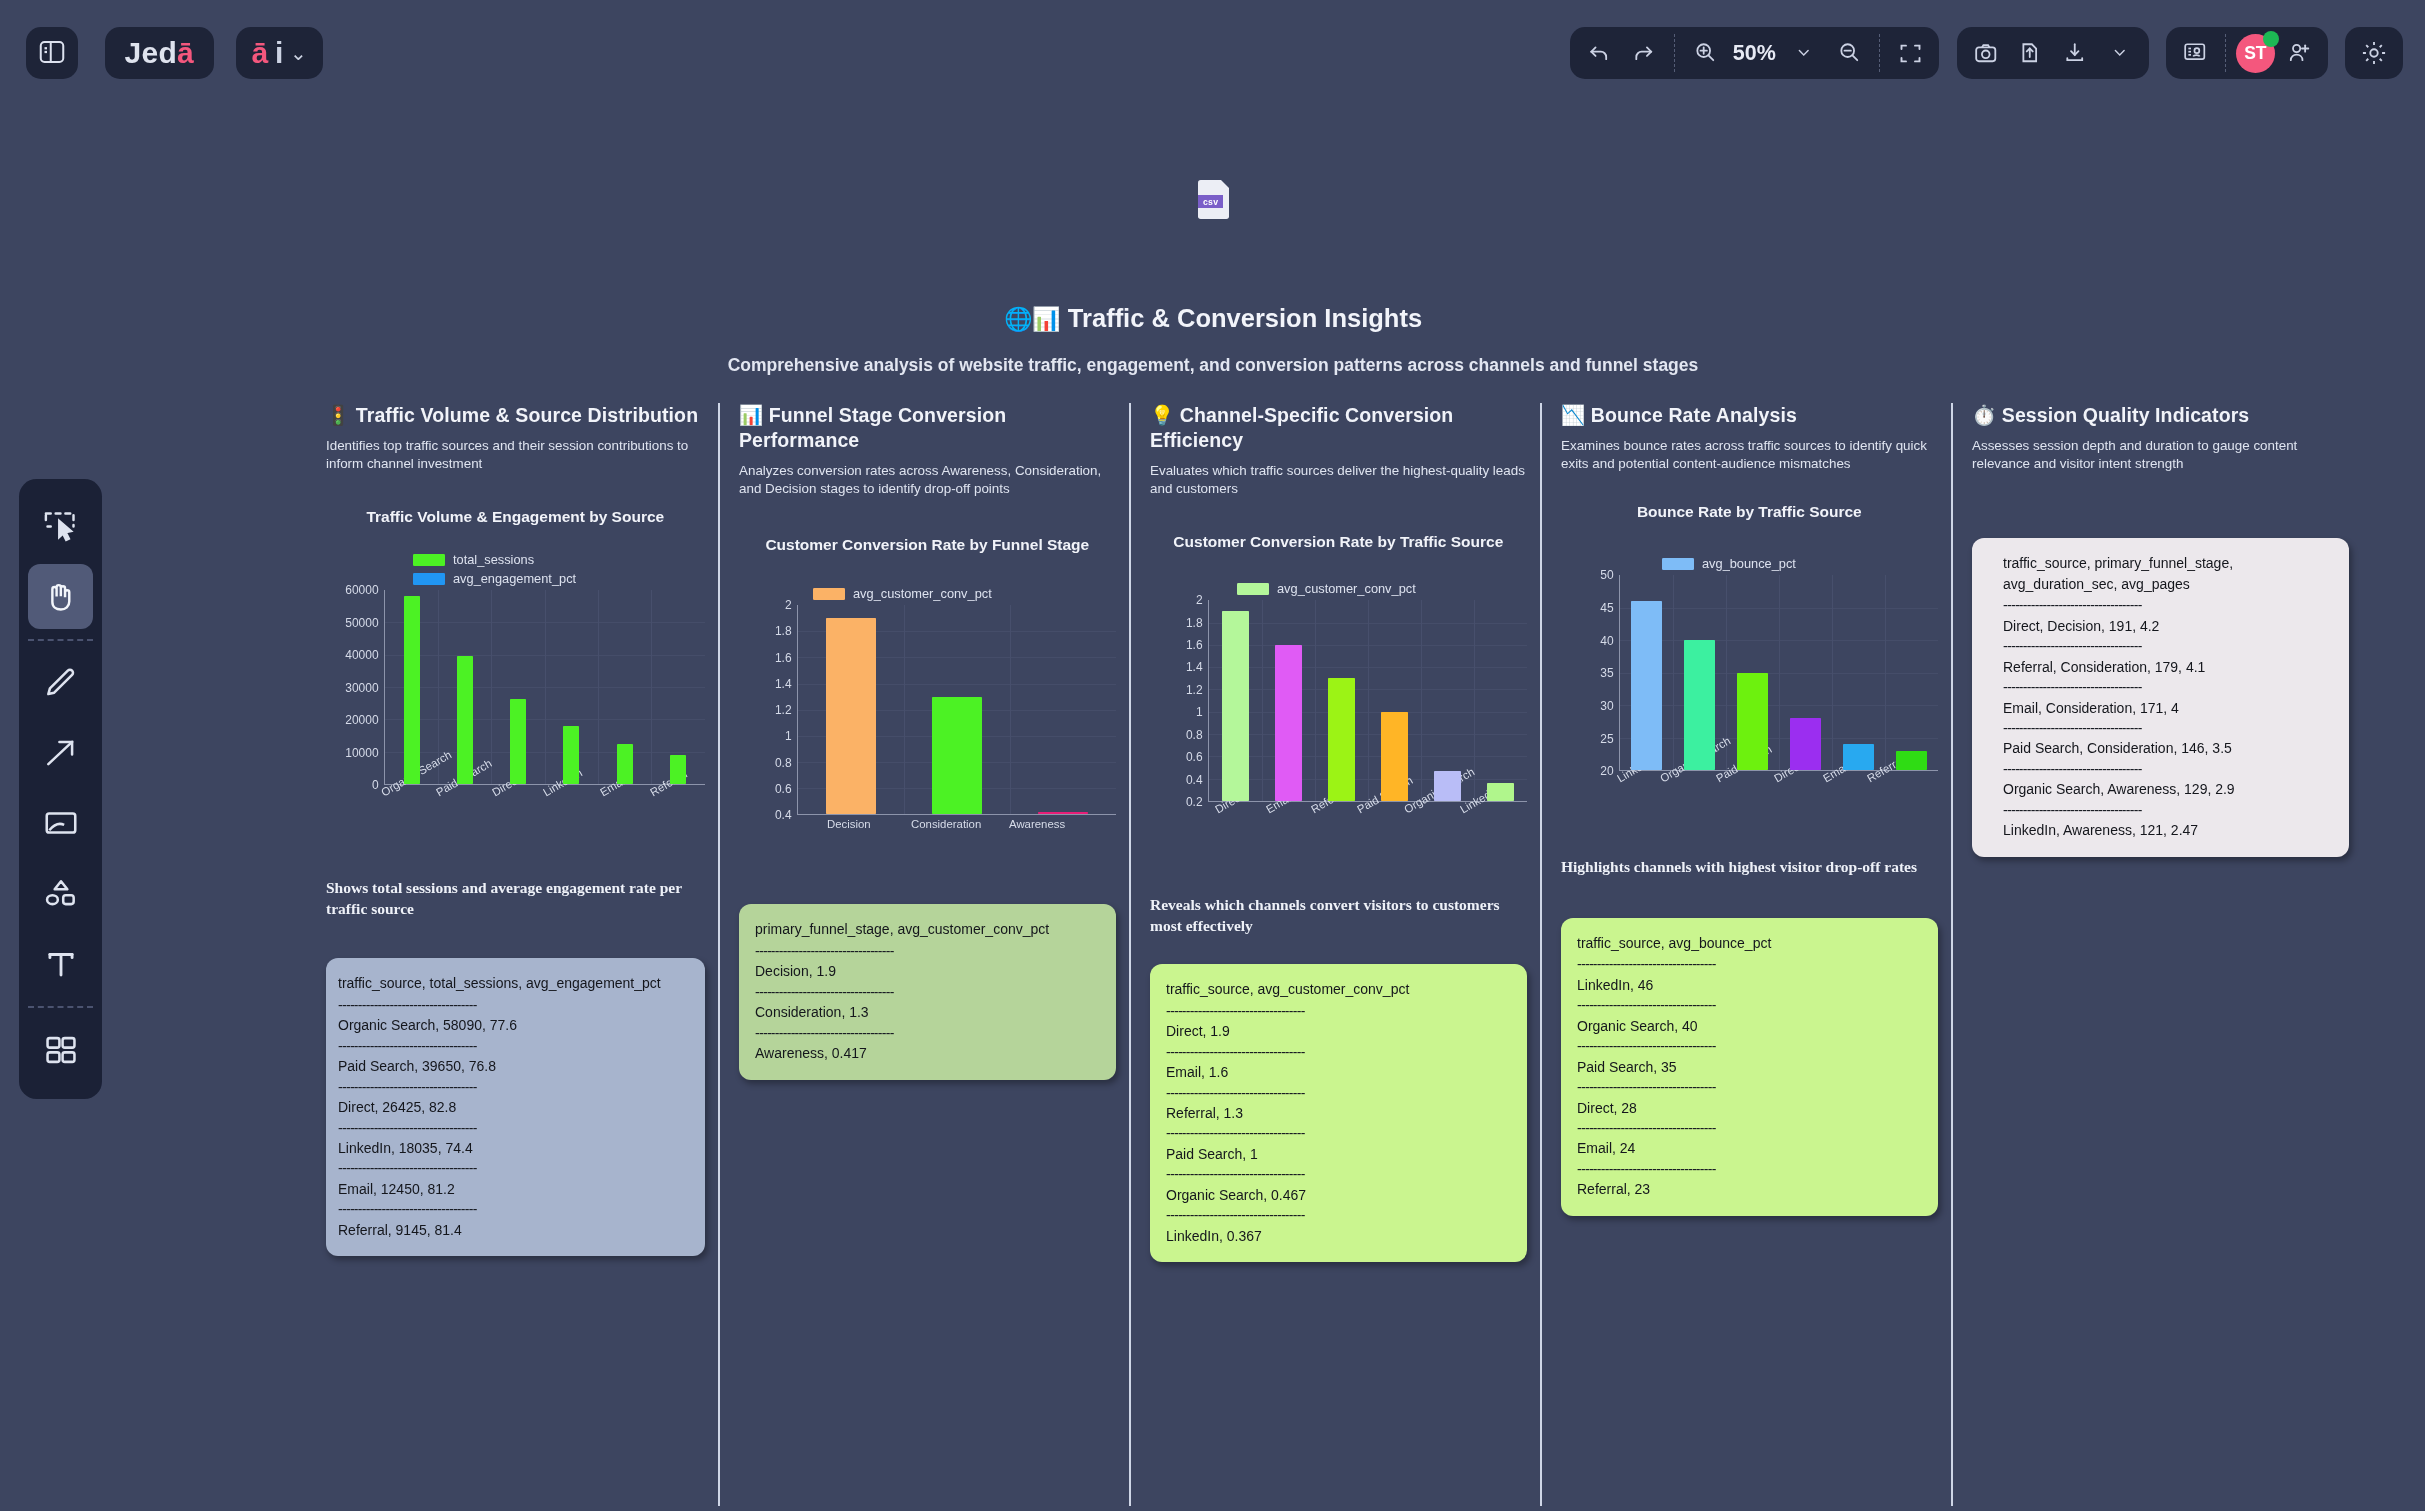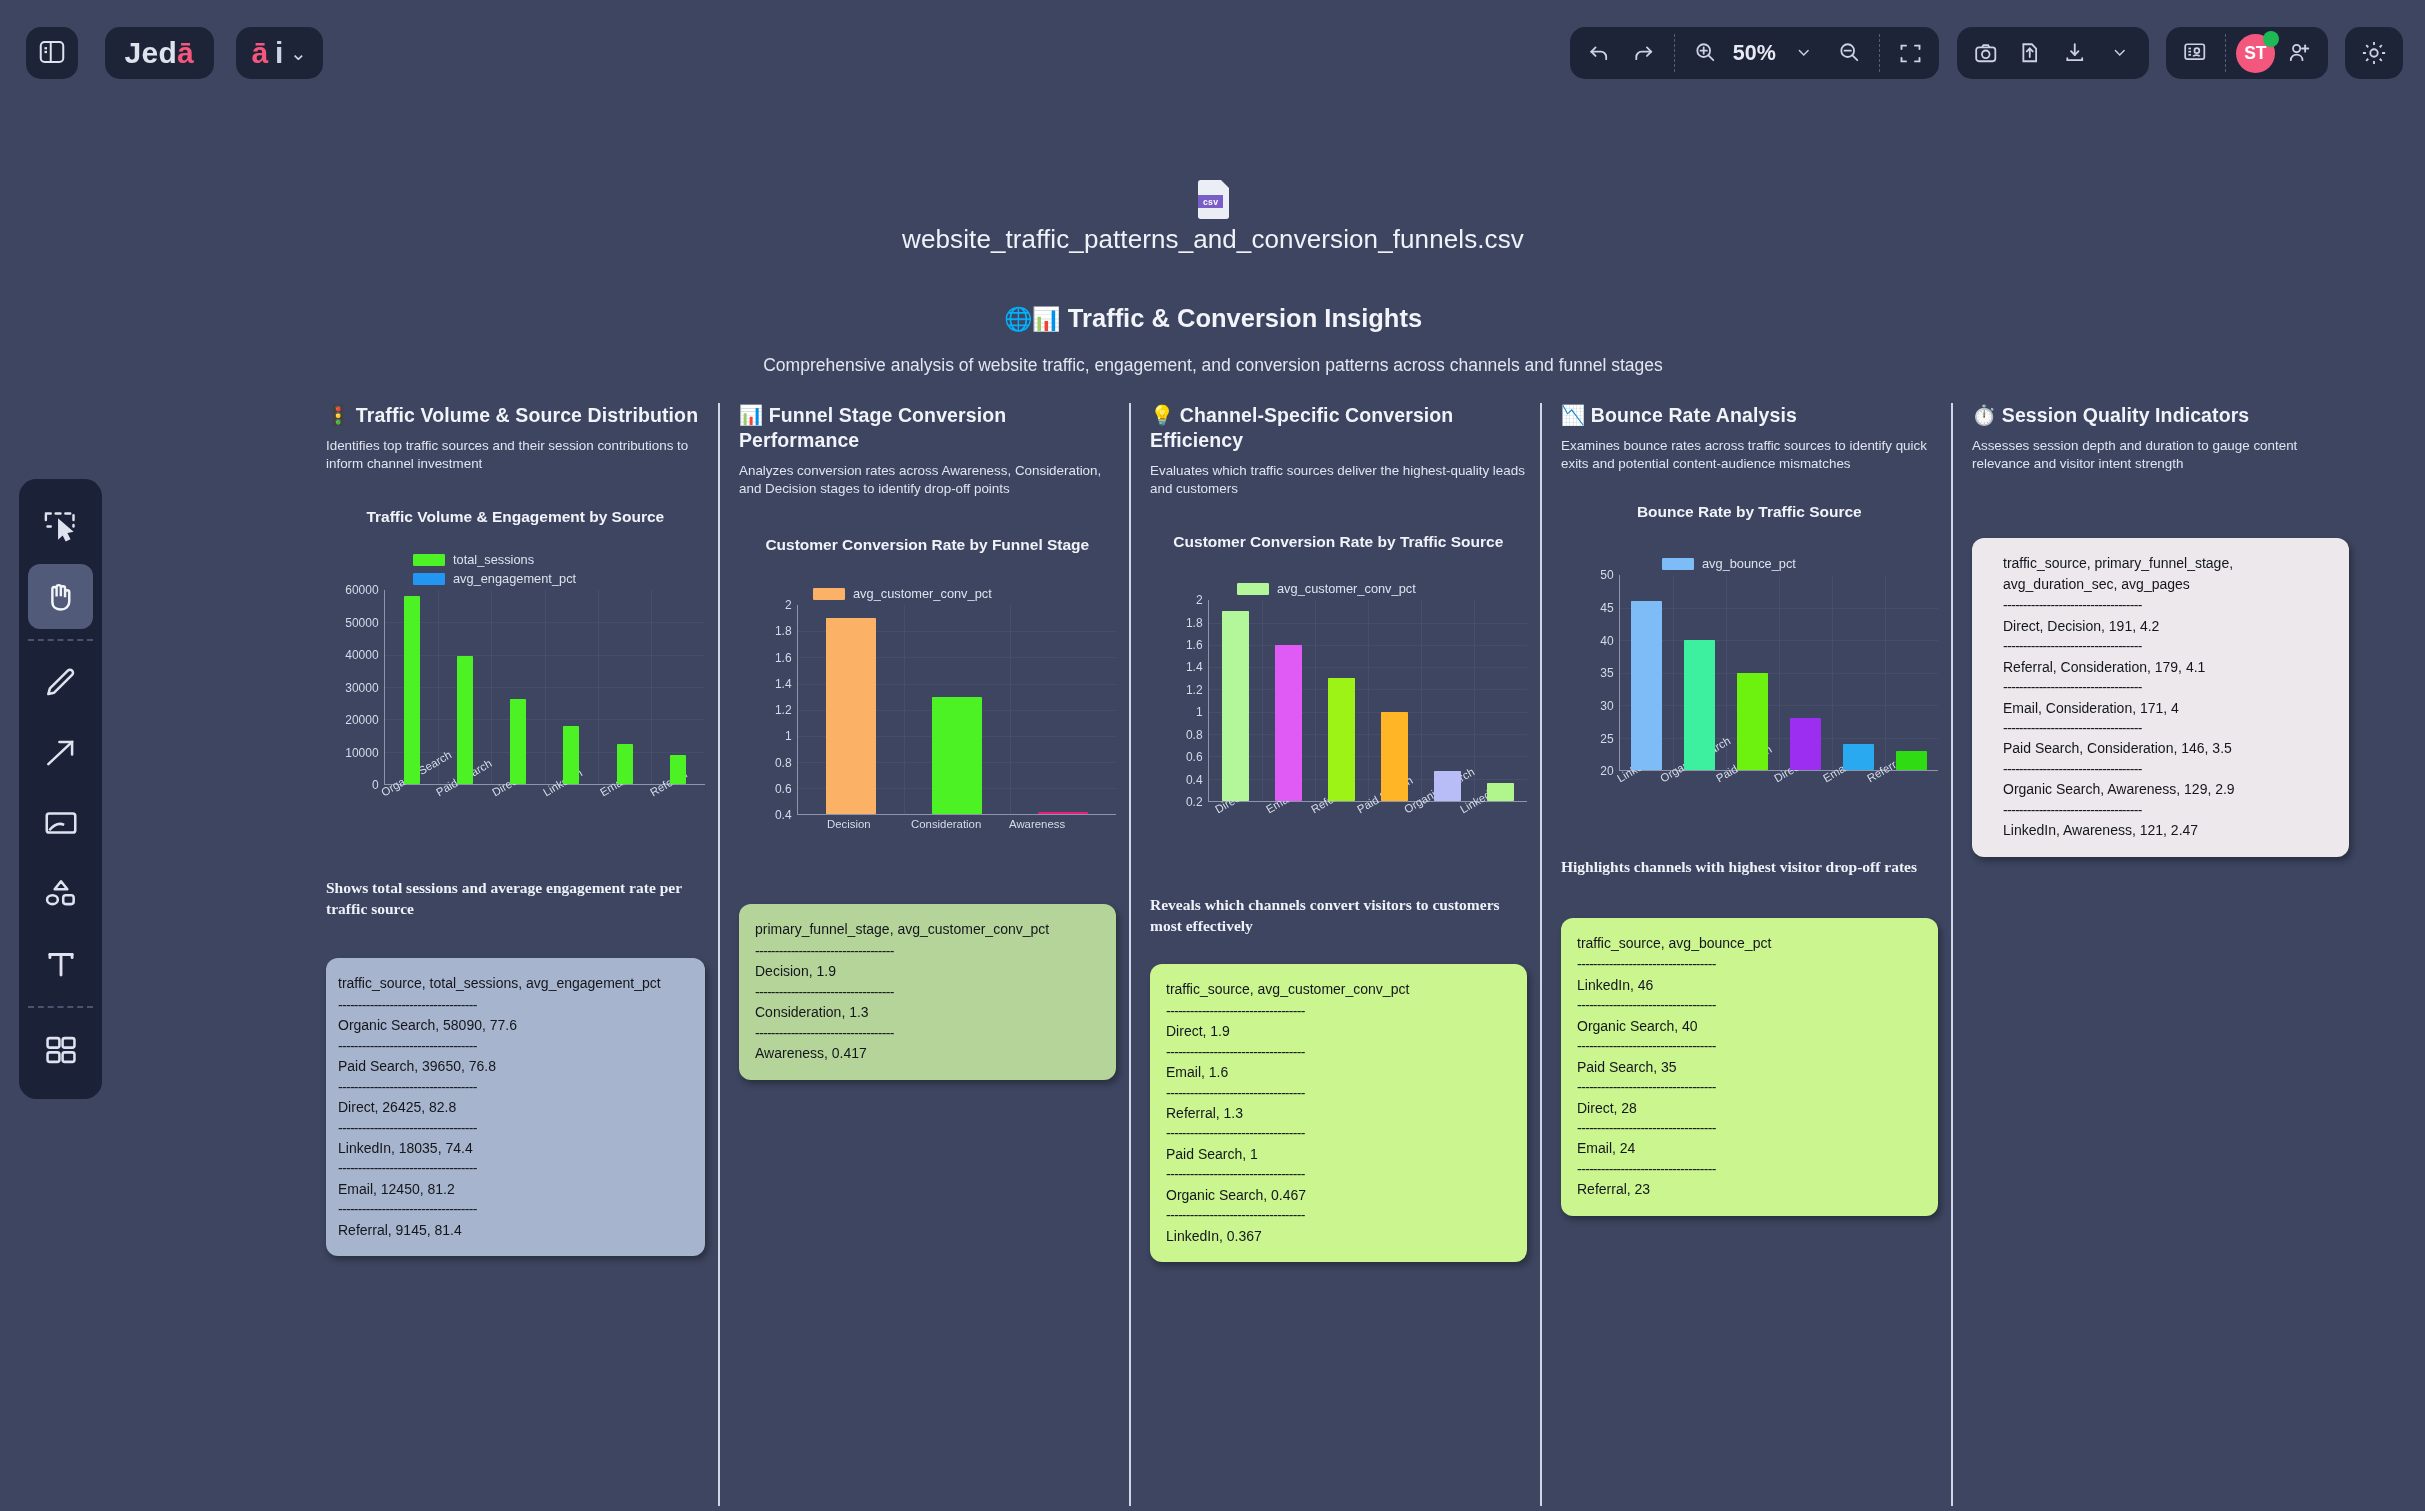--- a/index.html
+++ b/index.html
@@ -90,21 +90,21 @@
   }
   #file-name { font-size: 26px; color: #f0f2f8; letter-spacing: 0.1px; }
 
   #insights-title {
     position: absolute; left: 0; right: 0; top: 304px; text-align: center;
     font-size: 25.5px; font-weight: 600; color: #f2f4fa;
   }
   #insights-title .emo { font-size: 23px; margin-right: 6.7px; }
   #insights-sub {
     position: absolute; left: 0; right: 0; top: 355px; text-align: center;
-    font-size: 17.5px; color: #e2e6f1;
+    font-size: 17.5px; color: #e2e6f1; font-weight: bold;
   }
 
   
   #cols { position: absolute; left: 306px; top: 403px; width: 2057px; height: 1103px; display: flex; justify-content: center; }
   .col { position: relative; width: 411px; padding: 0 13.4px 0 19px; }
   .col + .col { border-left: 2px solid #cfd6e6; }
 
   .c-title {
     font-size: 19.5px; font-weight: 600; color: #f1f3f9; line-height: 1.28;
     margin-bottom: 9.4px; letter-spacing: 0.1px;
@@ -361,21 +361,20 @@
     </svg>
   </div>
 </div>
 
 <div id="canvas">
 
   <div id="file-chip">
     <div id="csv-icon">
       <span class="tag">csv</span>
     </div>
-    <div id="file-name">website_traffic_patterns_and_conversion_funnels.csv</div>
   </div>
 
   <div id="insights-title">
     <span class="emo">🌐📊</span><span>Traffic &amp; Conversion Insights</span>
   </div>
   <div id="insights-sub">Comprehensive analysis of website traffic, engagement, and conversion patterns across channels and funnel stages</div>
 
   <div id="cols">
 
     <div class="col">

